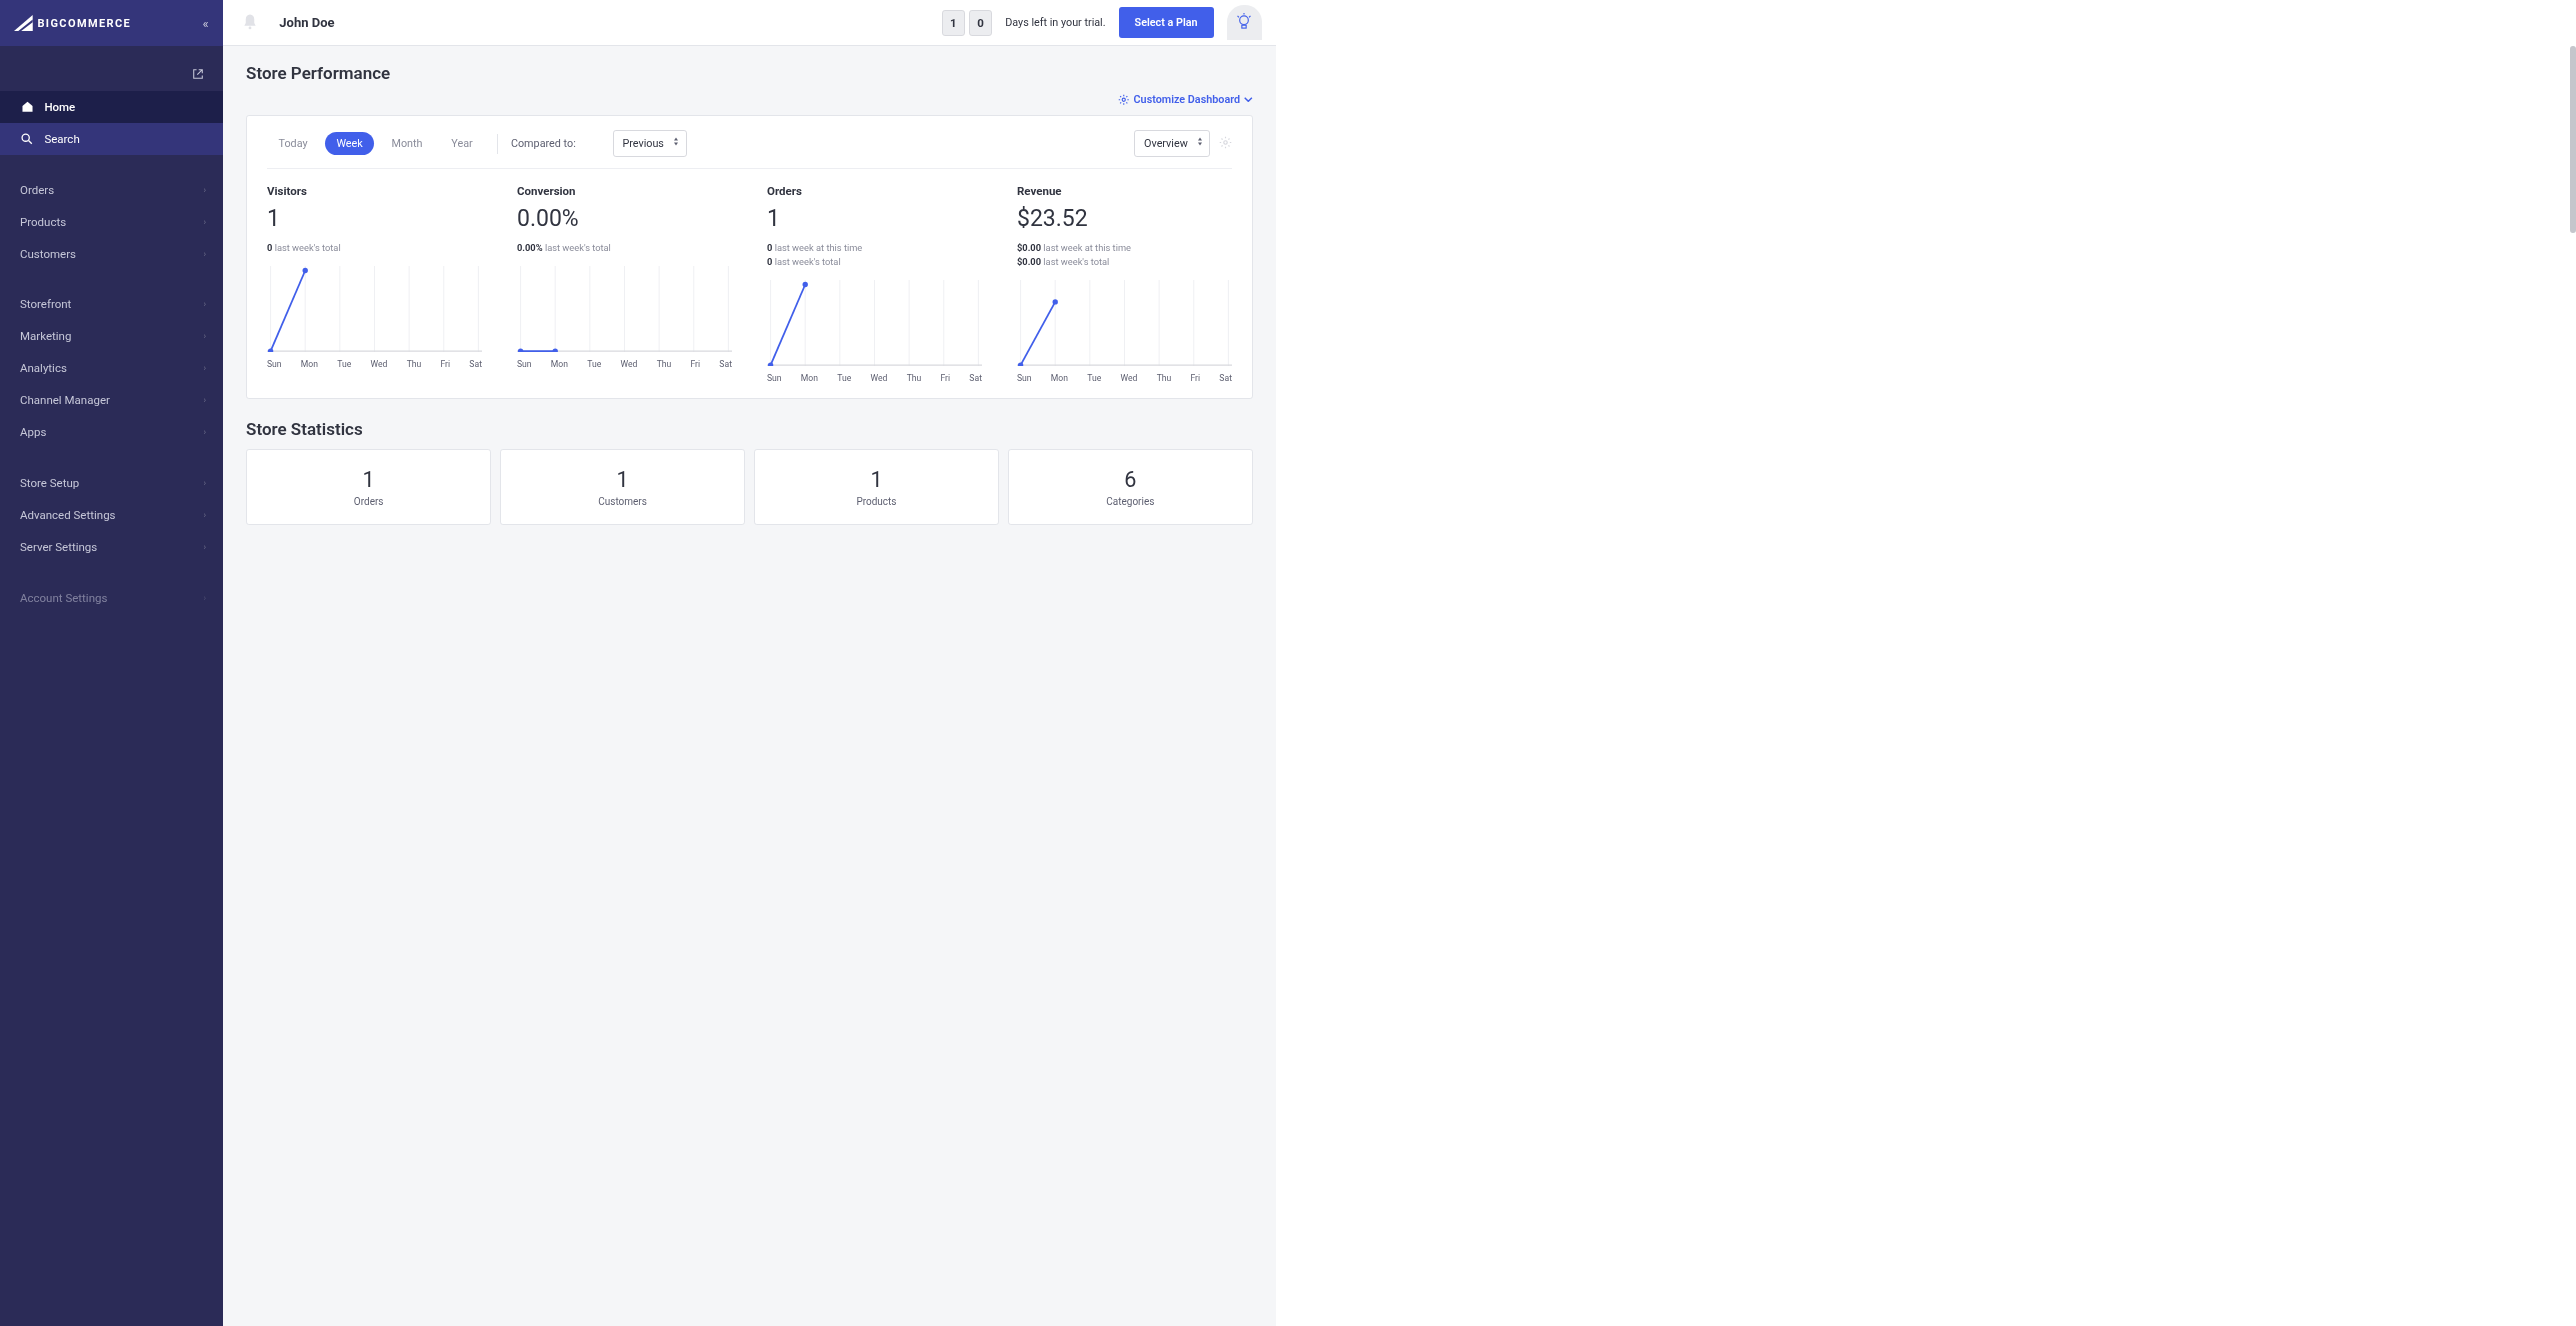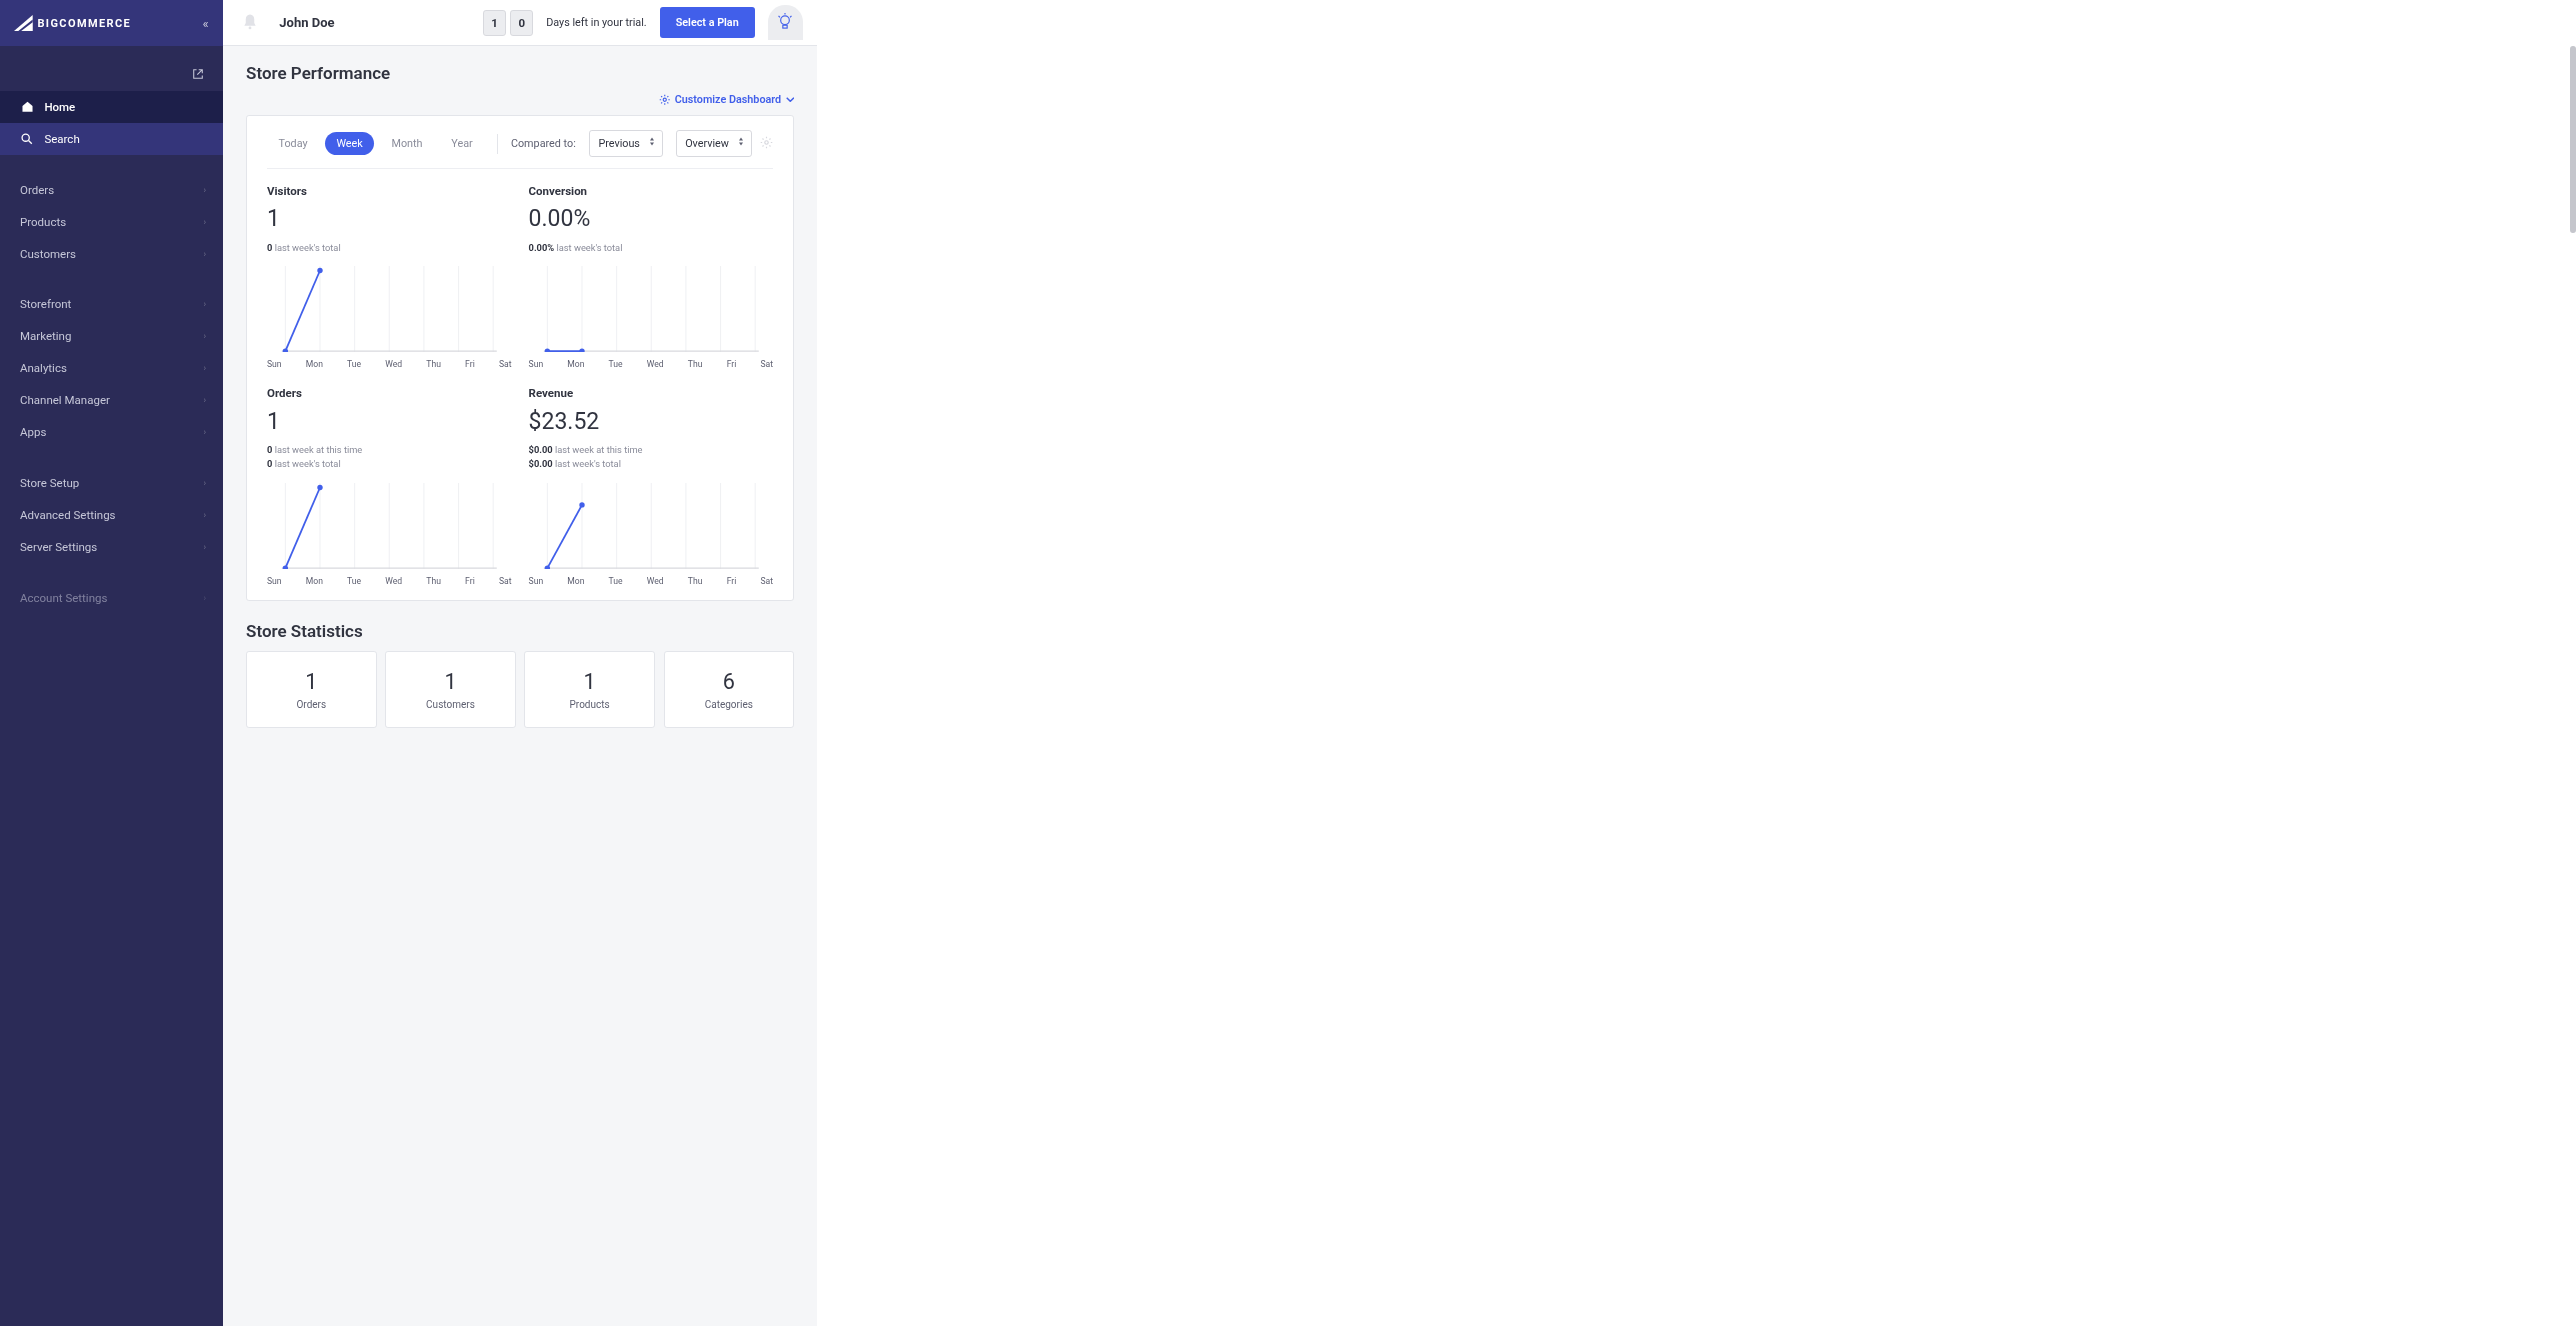--- a/index.html
+++ b/index.html
@@ -39,27 +39,27 @@
 .section-title { font-size: 17px; font-weight: 600; color: #313440; margin-bottom: 10px; }
 .dash-controls { display: flex; justify-content: flex-end; margin-bottom: 9px; }
 .customize { color: #415fea; font-weight: 600; font-size: 10.8px; display: flex; align-items: center; gap: 4.3px; cursor: pointer; }
 .panel { background: #fff; border: 0.7px solid #e3e5ea; border-radius: 2.9px; padding: 14.4px 20px; }
 .filter-row { display: flex; align-items: center; gap: 13px; border-bottom: 0.7px solid #edeef2; padding-bottom: 11.5px; margin-bottom: 14.4px; }
 .range-tabs { display: flex; align-items: center; gap: 5.8px; }
 .range-tab { padding: 5px 11.5px; border-radius: 13px; color: #8a8c9a; font-size: 10.8px; cursor: pointer; }
 .range-tab.active { background: #415fea; color: #fff; }
 .filter-divider { width: 0.7px; height: 20px; background: #e3e5ea; }
 .compared-label { color: #5d5f70; font-size: 10.8px; }
-.select-box { border: 0.7px solid #d8d9de; border-radius: 2.9px; padding: 5.8px 21.6px 5.8px 8.6px; font-size: 10.8px; color: #313440; cursor: pointer; position: relative; background: #fff; }
+.select-box { border: 0.7px solid #d8d9de; border-radius: 2.9px; padding: 5.8px 21.6px 5.8px 8.6px; font-size: 10.8px; color: #313440; cursor: pointer; position: relative; background: #fff; margin-left: 24px; }
 .select-box::after { content: ""; position: absolute; right: 7.2px; top: 50%; width: 0; height: 0; border-left: 2.9px solid transparent; border-right: 2.9px solid transparent; border-top: 3.6px solid #5d5f70; transform: translateY(-50%);}
 .select-box::before { content: ""; position: absolute; right: 7.2px; top: 50%; width: 0; height: 0; border-left: 2.9px solid transparent; border-right: 2.9px solid transparent; border-bottom: 3.6px solid #5d5f70; transform: translateY(calc(-50% - 5px));}
 .filter-right { margin-left: auto; display: flex; align-items: center; gap: 8.6px; }
 .gear-light { color: #d6d7dd; }
 
-.metrics { display: grid; grid-template-columns: repeat(2,1fr); gap: 17px; }
+.metrics { display: grid; grid-template-columns: repeat(4,1fr); gap: 35px; }
 .metric-title { font-size: 11.5px; font-weight: 700; color: #313440; margin-bottom: 7.2px; }
 .metric-value { font-size: 23px; font-weight: 400; color: #313440; margin-bottom: 8.6px; }
 .metric-sub { font-size: 9.3px; color: #8a8c9a; line-height: 1.5; }
 .metric-sub .bold { font-weight: 700; color: #313440; }
 .sparkline { margin-top: 11.5px; }
 .sparkline svg { width: 100%; height: 86px; }
 .axis-labels { display: flex; justify-content: space-between; font-size: 8.6px; color: #5d5f70; margin-top: 4.3px; }
 
 .stats-row { display: grid; grid-template-columns: repeat(4,1fr); gap: 8.6px; margin-top: 8.6px; }
 .stat-card { background: #fff; border: 0.7px solid #e3e5ea; border-radius: 2.9px; padding: 17px; text-align: center; }

